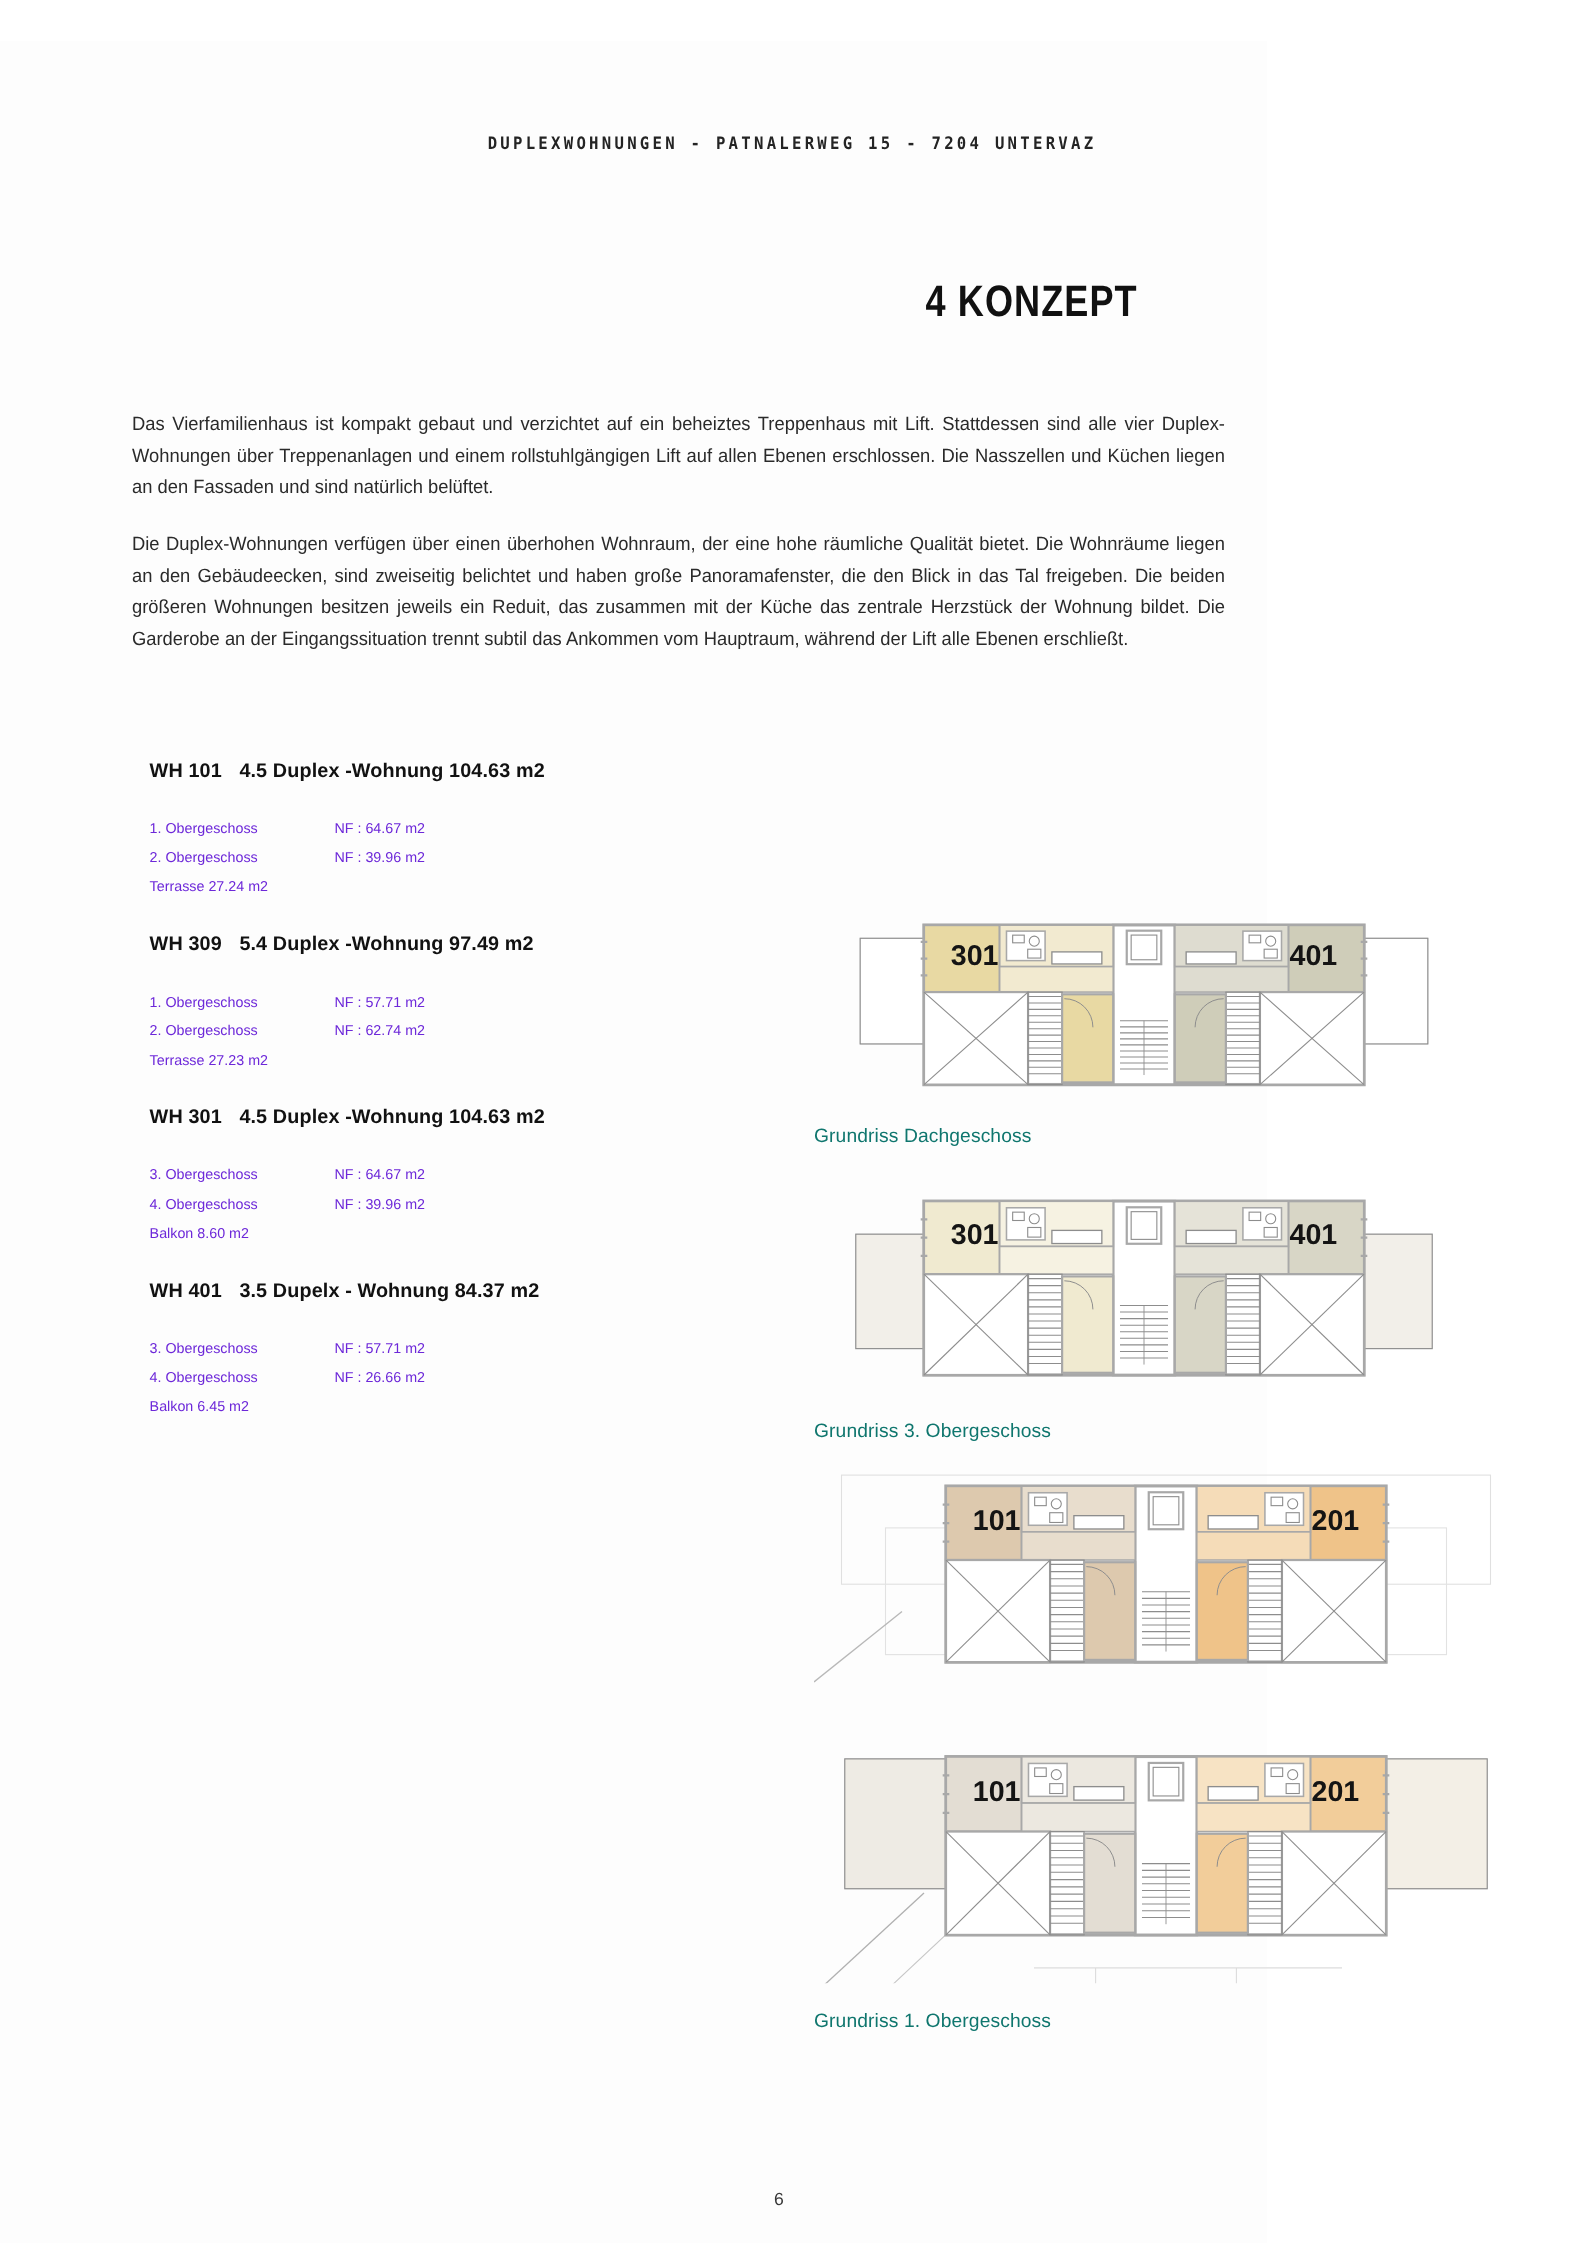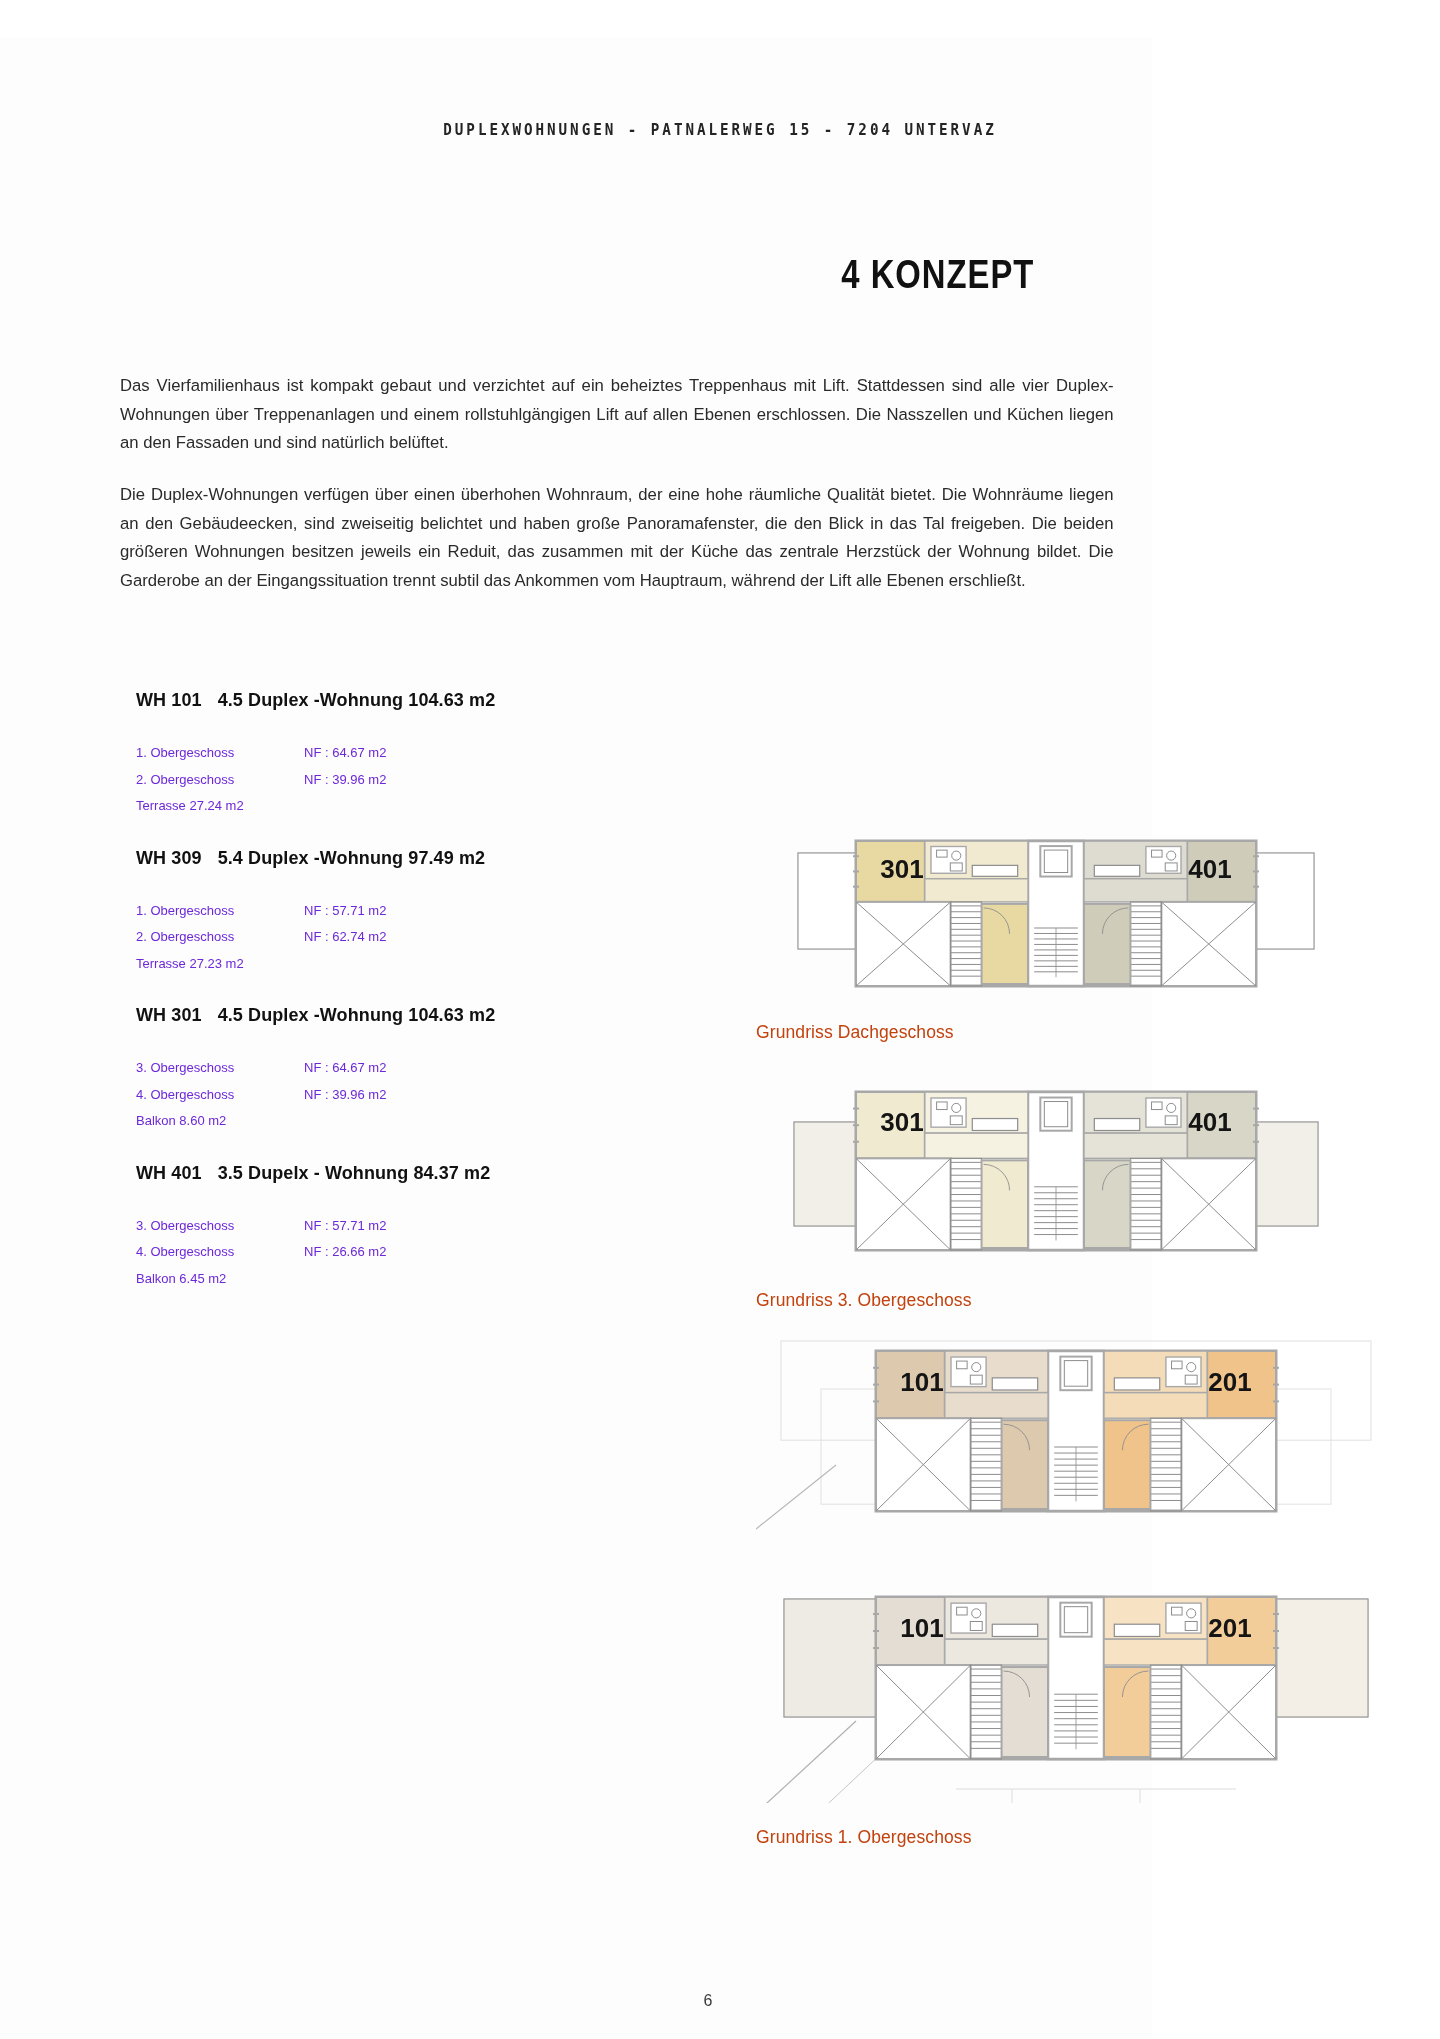--- a/index.html
+++ b/index.html
@@ -91,28 +91,28 @@
   .spec-title .wh { margin-right: 16px; }
   .spec-rows { font-size: 13px; line-height: 26.5px; color: #6d28d9; }
   .spec-row { display: flex; white-space: nowrap; }
   .spec-floor { width: 168px; flex: 0 0 168px; }
   .spec-nf { }
   .spec-extra { white-space: nowrap; }
 
   
   .plans {
     position: absolute;
-    left: 756px;
+    left: 740px;
     top: 790px;
     width: 660px;
   }
   .plan-figure { position: relative; margin-bottom: 0; }
   .plan-caption {
     font-size: 17.5px;
-    color: #c2410c;
+    color: #0f766e;
     letter-spacing: 0.1px;
     white-space: nowrap;
   }
 
   .plan-stage {
     position: relative;
     width: 660px;
     background: transparent;
   }
 

